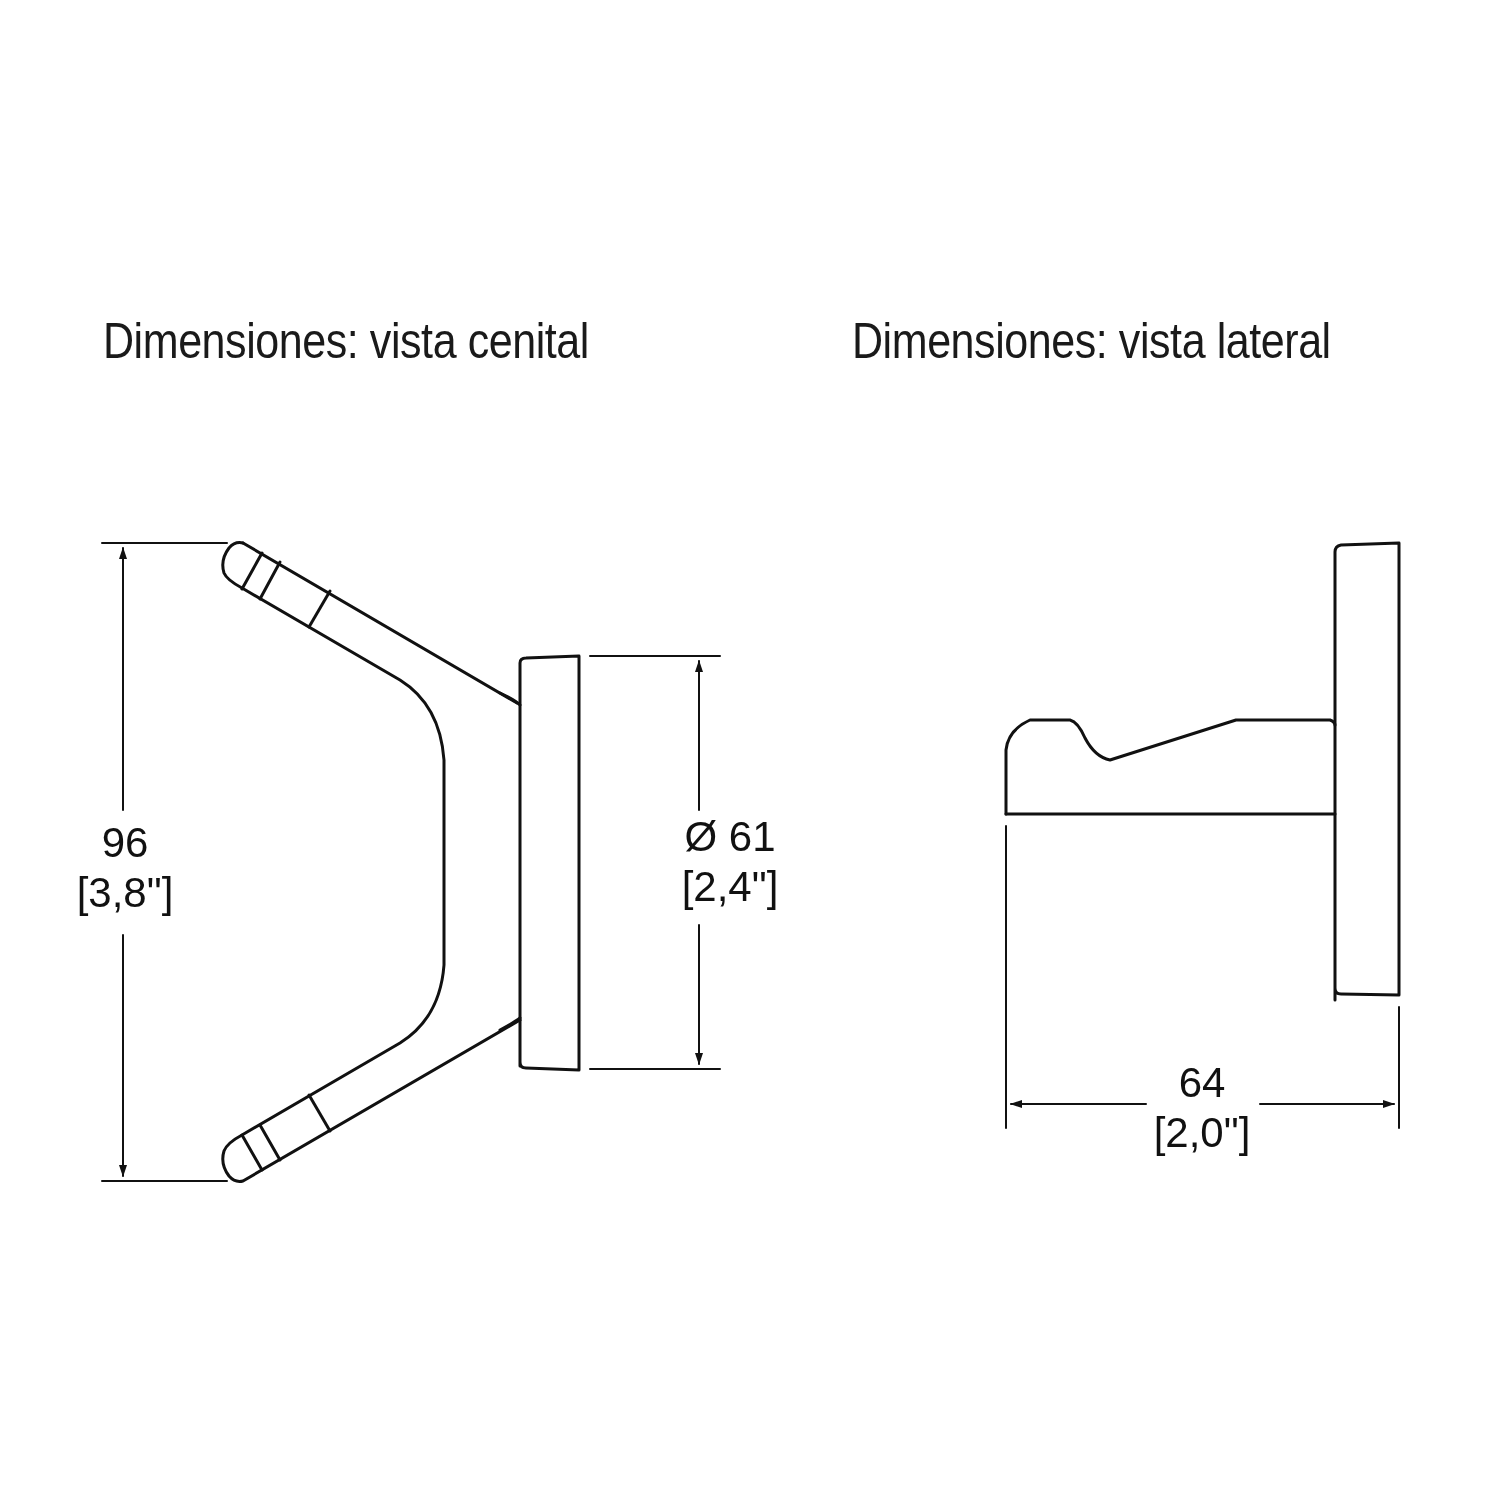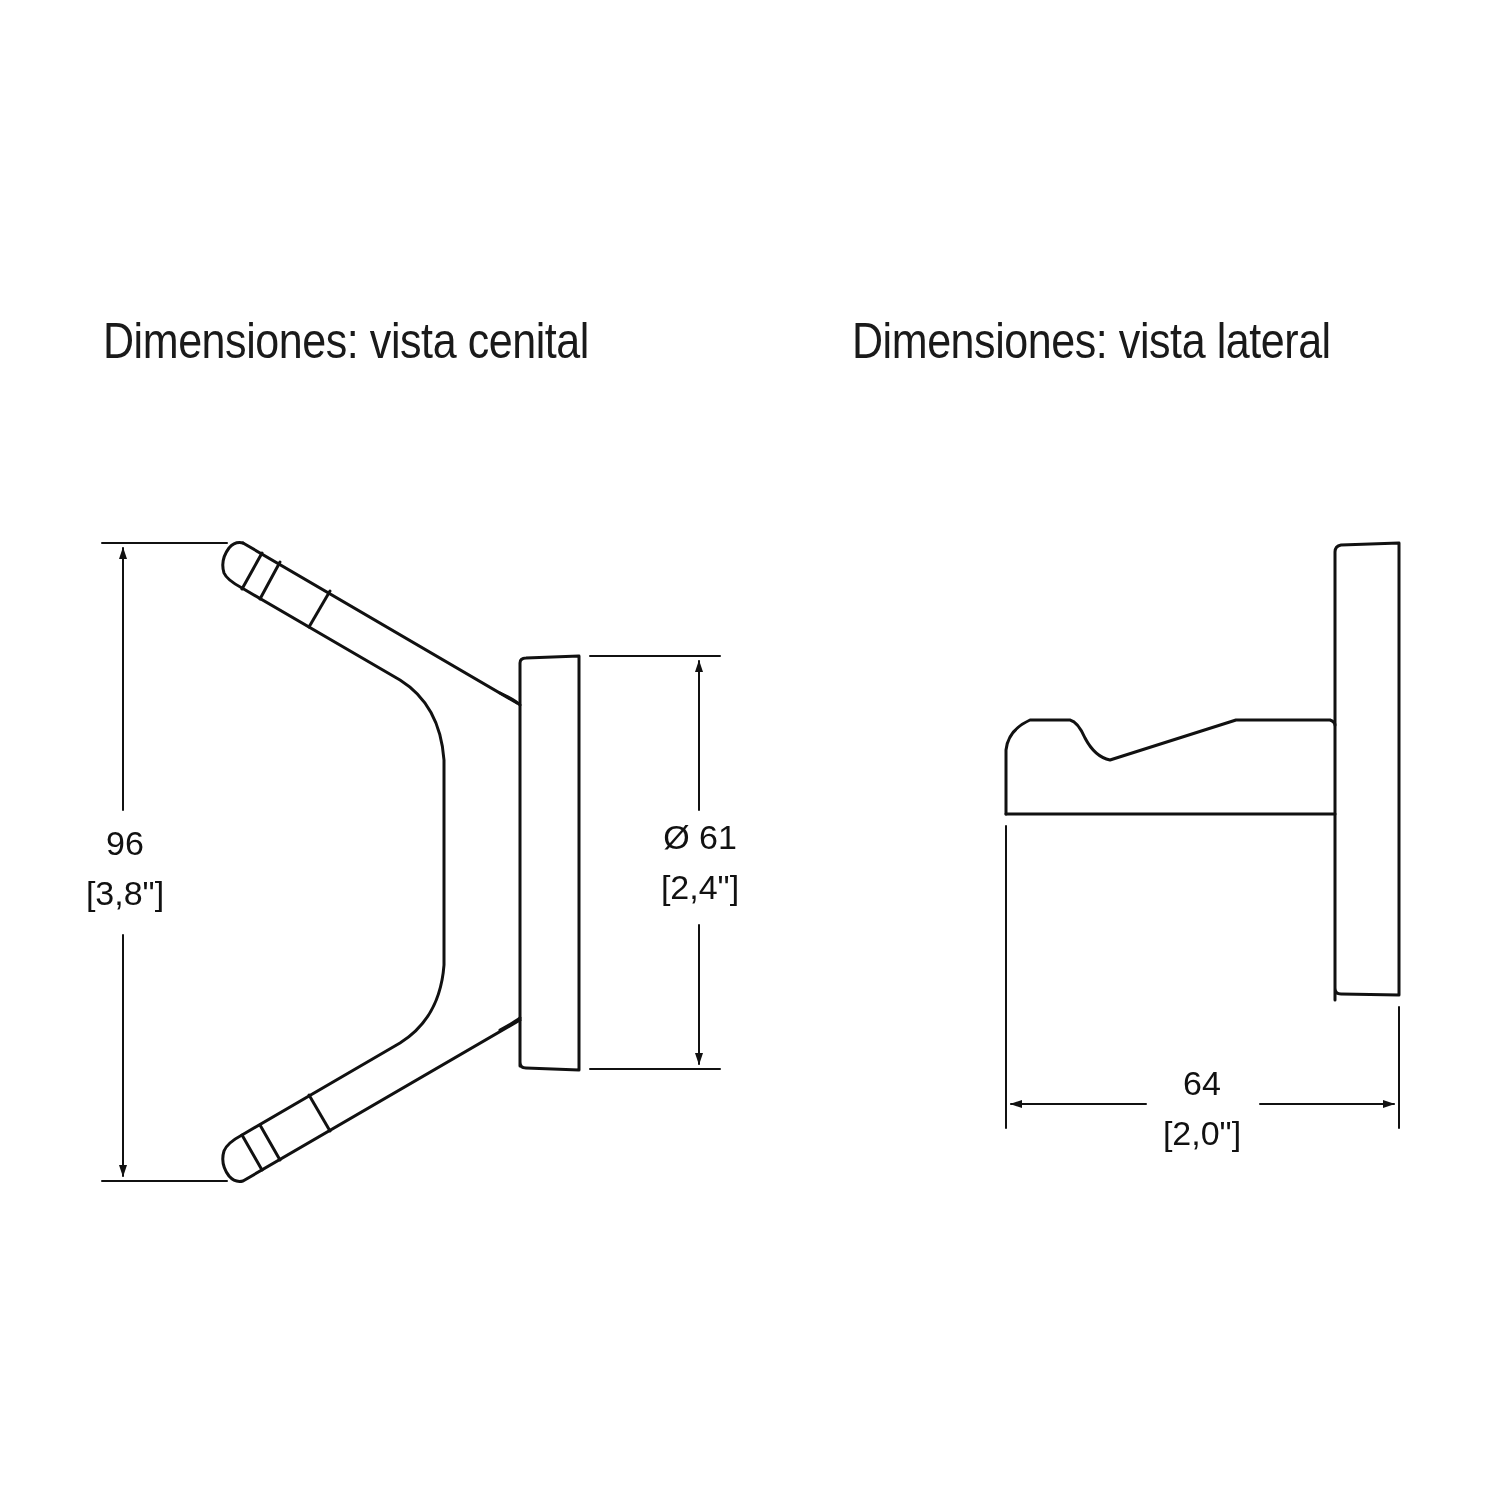--- a/index.html
+++ b/index.html
@@ -1,18 +1,18 @@
 <!DOCTYPE html>
 <html><head>
 <meta charset="utf-8">
 <style>
   html, body { margin:0; padding:0; background:#ffffff; }
   body { width:1500px; height:1500px; position:relative; overflow:hidden; font-family:"Liberation Sans", sans-serif; }
   .title { position:absolute; top:312px; font-size:50px; color:#1a1a1a; transform:scaleX(0.86); transform-origin:left top; white-space:nowrap; letter-spacing:-0.5px; }
-  .dim { position:absolute; font-size:34px; color:#111; text-align:center; line-height:50px; white-space:nowrap; }
+  .dim { position:absolute; font-size:42px; color:#111; text-align:center; line-height:50px; white-space:nowrap; }
   svg { position:absolute; left:0; top:0; }
 </style>
 </head>
 <body>
 
 <div class="title" style="left:103px;">Dimensiones: vista cenital</div>
 <div class="title" style="left:852px;">Dimensiones: vista lateral</div>
 
 <svg width="1500" height="1500" viewBox="0 0 1500 1500">
   <defs>
@@ -63,21 +63,21 @@
       <line x1="1260" y1="1104" x2="1394" y2="1104" stroke-width="2" marker-end="url(#arr)"></line>
     </g>
   </g>
 </svg>
 
 <div class="dim" style="left:55px; top:818px; width:140px;">
   <div>96</div>
   <div>[3,8"]</div>
 </div>
 
-<div class="dim" style="left:630px; top:812px; width:140px;">
+<div class="dim" style="left:660px; top:812px; width:140px;">
   <div>Ø 61</div>
   <div>[2,4"]</div>
 </div>
 
 <div class="dim" style="left:1132px; top:1058px; width:140px;">
   <div>64</div>
   <div>[2,0"]</div>
 </div>
 
 </body></html>

